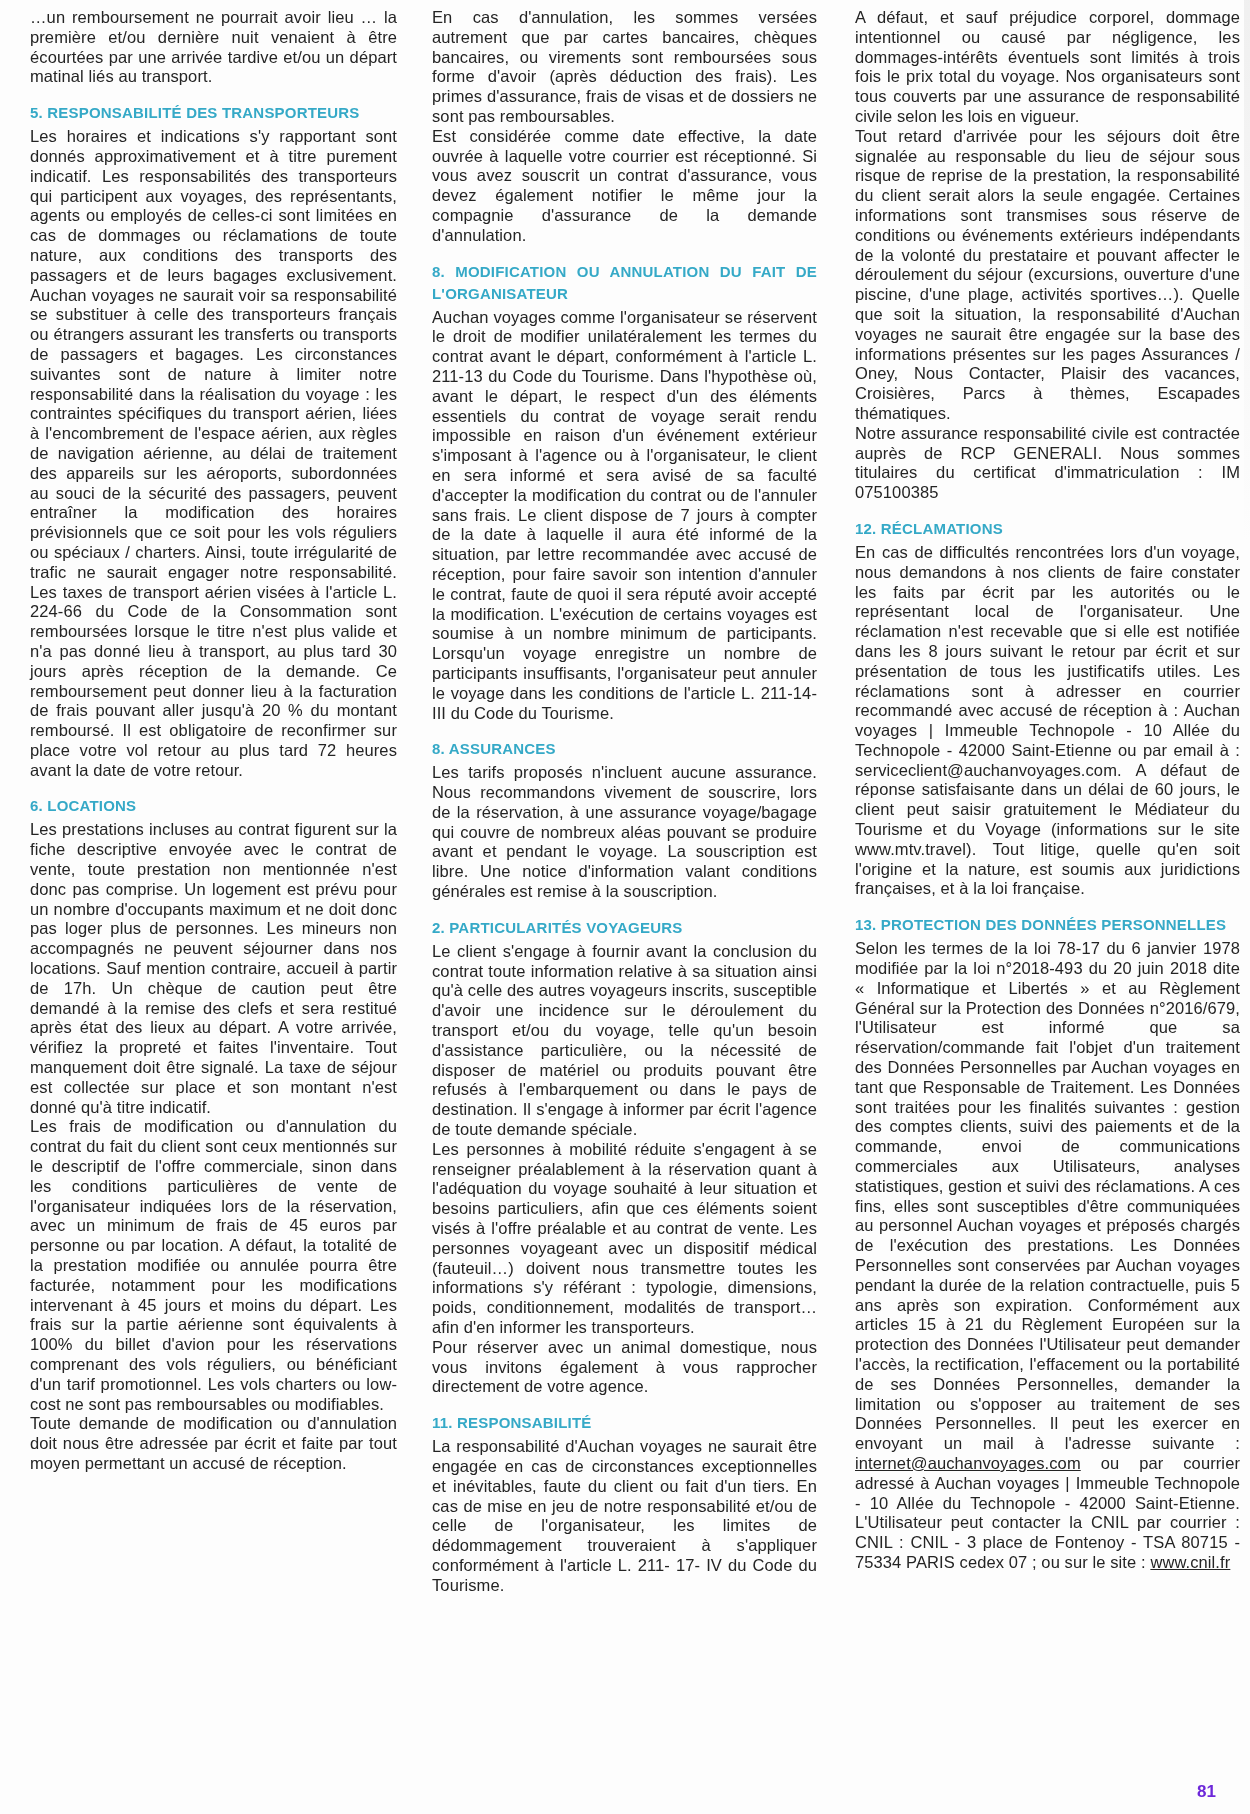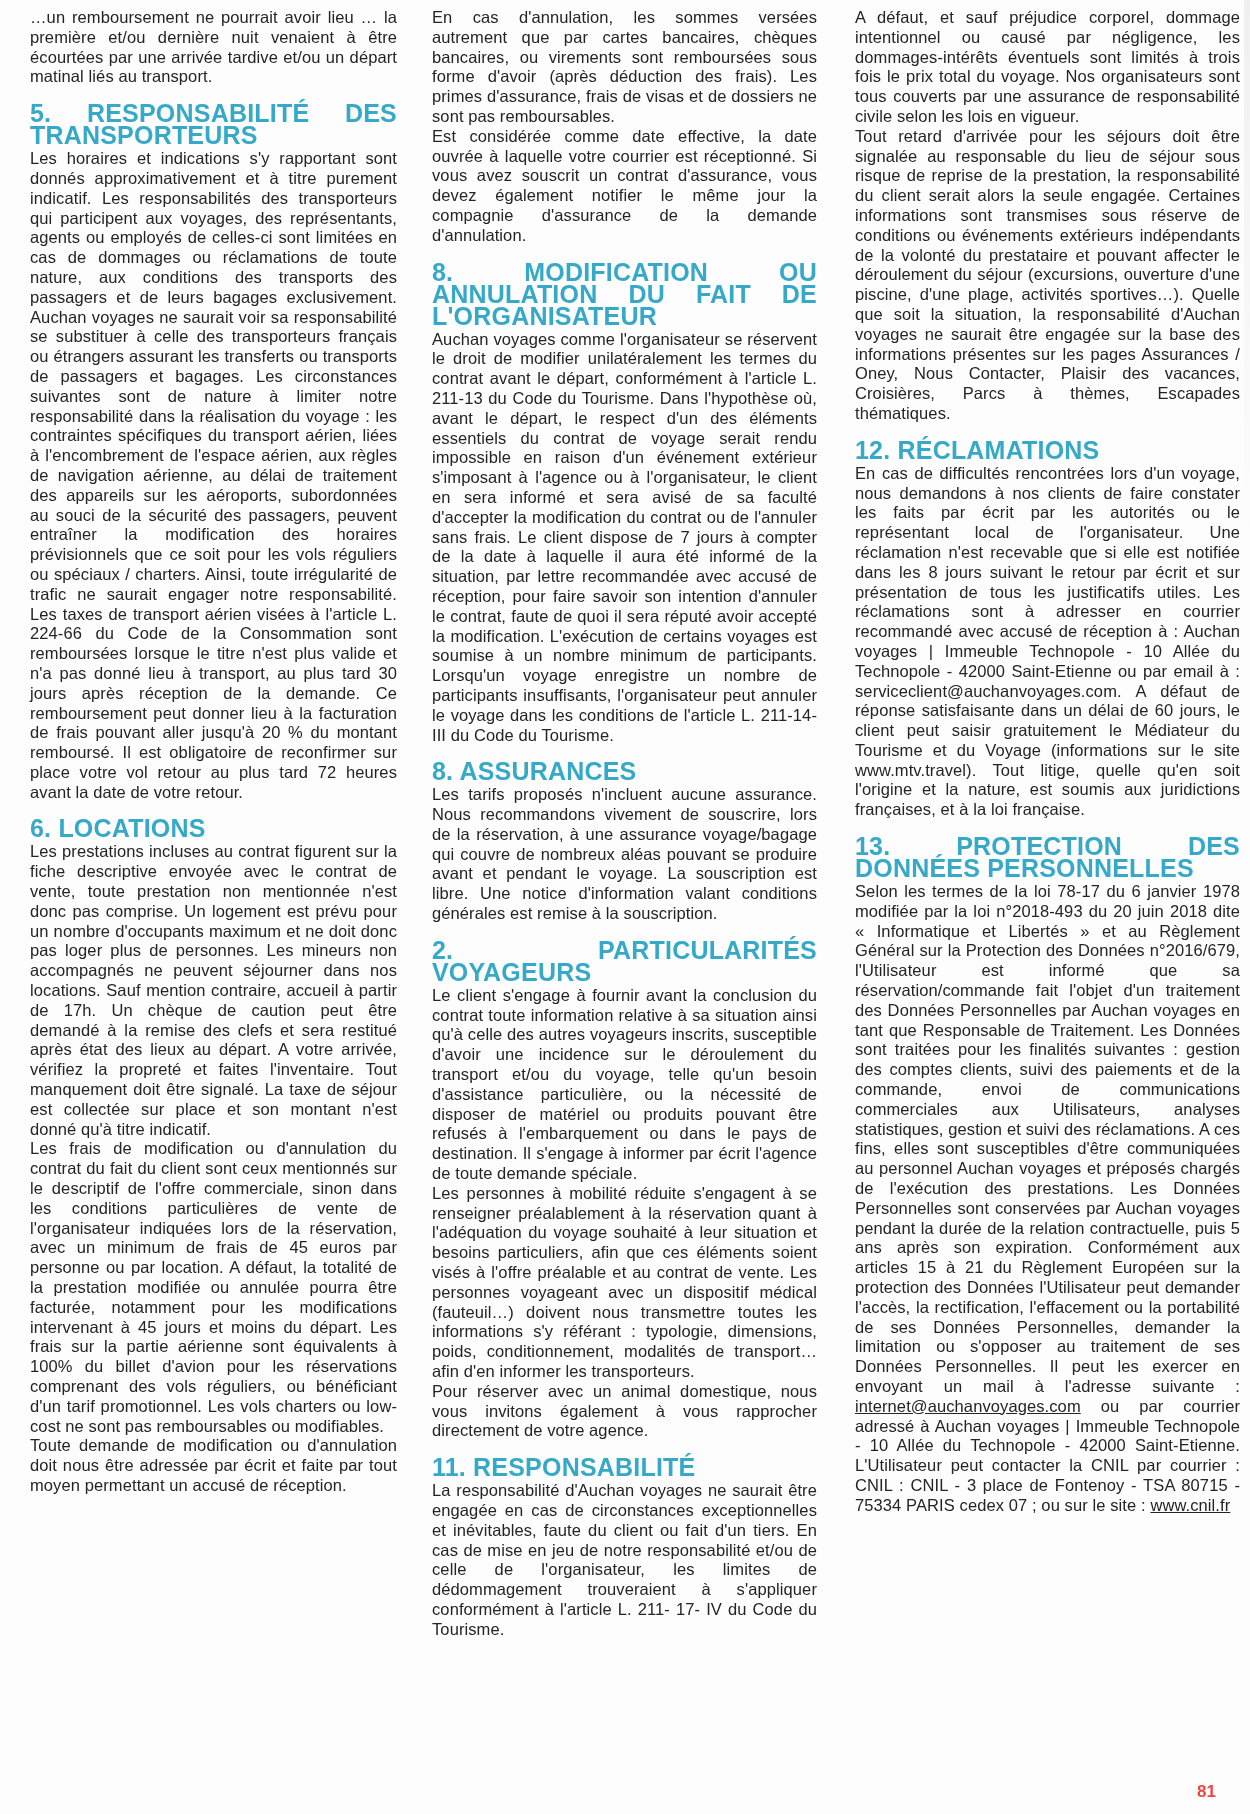--- a/index.html
+++ b/index.html
@@ -25,36 +25,36 @@
   .col-3 { width: 385px; }
   p.paragraph {
     margin: 0;
     font-size: 16.5px;
     line-height: 19.8px;
     text-align: justify;
     letter-spacing: 0.1px;
   }
   h2.heading {
     margin: 15px 0 3px 0;
-    font-size: 25px;
+    font-size: 15px;
     line-height: 22px;
     font-weight: bold;
     color: var(--accent, #35a9c7);
     text-align: justify;
     letter-spacing: 0.2px;
   }
   .col > :first-child { margin-top: 0; }
   u { text-decoration: underline; }
   .page-number {
     position: absolute;
     right: 34px;
     bottom: 12px;
     font-size: 17px;
     font-weight: bold;
-    color: #ef4444;
+    color: #6d28d9;
   }
   
   .scan-edge {
     position: absolute;
     top: 0; right: 0;
     width: 6px; height: 100%;
     background: linear-gradient(to bottom, rgba(200,200,200,0.25), rgba(255,255,255,0) 30%);
     pointer-events: none;
   }
 </style>
@@ -82,20 +82,21 @@
         <h2 class="heading">2. PARTICULARITÉS VOYAGEURS</h2>
         <p class="paragraph">Le client s'engage à fournir avant la conclusion du contrat toute information relative à sa situation ainsi qu'à celle des autres voyageurs inscrits, susceptible d'avoir une incidence sur le déroulement du transport et/ou du voyage, telle qu'un besoin d'assistance particulière, ou la nécessité de disposer de matériel ou produits pouvant être refusés à l'embarquement ou dans le pays de destination. Il s'engage à informer par écrit l'agence de toute demande spéciale.</p>
         <p class="paragraph">Les personnes à mobilité réduite s'engagent à se renseigner préalablement à la réservation quant à l'adéquation du voyage souhaité à leur situation et besoins particuliers, afin que ces éléments soient visés à l'offre préalable et au contrat de vente. Les personnes voyageant avec un dispositif médical (fauteuil…) doivent nous transmettre toutes les informations s'y référant : typologie, dimensions, poids, conditionnement, modalités de transport… afin d'en informer les transporteurs.</p>
         <p class="paragraph">Pour réserver avec un animal domestique, nous vous invitons également à vous rapprocher directement de votre agence.</p>
         <h2 class="heading">11. RESPONSABILITÉ</h2>
         <p class="paragraph">La responsabilité d'Auchan voyages ne saurait être engagée en cas de circonstances exceptionnelles et inévitables, faute du client ou fait d'un tiers. En cas de mise en jeu de notre responsabilité et/ou de celle de l'organisateur, les limites de dédommagement trouveraient à s'appliquer conformément à l'article L. 211- 17- IV du Code du Tourisme.</p>
       </div>
     <div class="col col-3">
         <p class="paragraph">A défaut, et sauf préjudice corporel, dommage intentionnel ou causé par négligence, les dommages-intérêts éventuels sont limités à trois fois le prix total du voyage. Nos organisateurs sont tous couverts par une assurance de responsabilité civile selon les lois en vigueur.</p>
         <p class="paragraph">Tout retard d'arrivée pour les séjours doit être signalée au responsable du lieu de séjour sous risque de reprise de la prestation, la responsabilité du client serait alors la seule engagée. Certaines informations sont transmises sous réserve de conditions ou événements extérieurs indépendants de la volonté du prestataire et pouvant affecter le déroulement du séjour (excursions, ouverture d'une piscine, d'une plage, activités sportives…). Quelle que soit la situation, la responsabilité d'Auchan voyages ne saurait être engagée sur la base des informations présentes sur les pages Assurances / Oney, Nous Contacter, Plaisir des vacances, Croisières, Parcs à thèmes, Escapades thématiques.</p>
+        <p class="paragraph">Notre assurance responsabilité civile est contractée auprès de RCP GENERALI. Nous sommes titulaires du certificat d'immatriculation : IM 075100385</p>
         <h2 class="heading">12. RÉCLAMATIONS</h2>
         <p class="paragraph">En cas de difficultés rencontrées lors d'un voyage, nous demandons à nos clients de faire constater les faits par écrit par les autorités ou le représentant local de l'organisateur. Une réclamation n'est recevable que si elle est notifiée dans les 8 jours suivant le retour par écrit et sur présentation de tous les justificatifs utiles. Les réclamations sont à adresser en courrier recommandé avec accusé de réception à :  Auchan voyages | Immeuble Technopole - 10 Allée du Technopole - 42000 Saint-Etienne ou par email à : serviceclient@auchanvoyages.com. A défaut de réponse satisfaisante dans un délai de 60 jours, le client peut saisir gratuitement le Médiateur du Tourisme et du Voyage (informations sur le site www.mtv.travel). Tout litige, quelle qu'en soit l'origine et la nature, est soumis aux juridictions françaises, et à la loi française.</p>
         <h2 class="heading">13. PROTECTION DES DONNÉES PERSONNELLES</h2>
         <p class="paragraph">Selon les termes de la loi 78-17 du 6 janvier 1978 modifiée par la loi n°2018-493 du 20 juin 2018 dite « Informatique et Libertés » et au Règlement Général sur la Protection des Données n°2016/679, l'Utilisateur est informé que sa réservation/commande fait l'objet d'un traitement des Données Personnelles par Auchan voyages en tant que Responsable de Traitement. Les Données sont traitées pour les finalités suivantes : gestion des comptes clients, suivi des paiements et de la commande, envoi de communications commerciales aux Utilisateurs, analyses statistiques, gestion et suivi des réclamations. A ces fins, elles sont susceptibles d'être communiquées au personnel Auchan voyages et préposés chargés de l'exécution des prestations. Les Données Personnelles sont conservées par Auchan voyages pendant la durée de la relation contractuelle, puis 5 ans après son expiration. Conformément aux articles 15 à 21 du Règlement Européen sur la protection des Données l'Utilisateur peut demander l'accès, la rectification, l'effacement ou la portabilité de ses Données Personnelles, demander la limitation ou s'opposer au traitement de ses Données Personnelles. Il peut les exercer en envoyant un mail à l'adresse suivante : <u>internet@auchanvoyages.com</u> ou par courrier adressé à Auchan voyages | Immeuble Technopole - 10 Allée du Technopole - 42000 Saint-Etienne. L'Utilisateur peut contacter la CNIL par courrier : CNIL : CNIL - 3 place de Fontenoy - TSA 80715 - 75334 PARIS cedex 07 ; ou sur le site : <u>www.cnil.fr</u></p>
       </div>
   </div>
   <div class="page-number">81</div>
   <div class="scan-edge"></div>
 </div>
 

